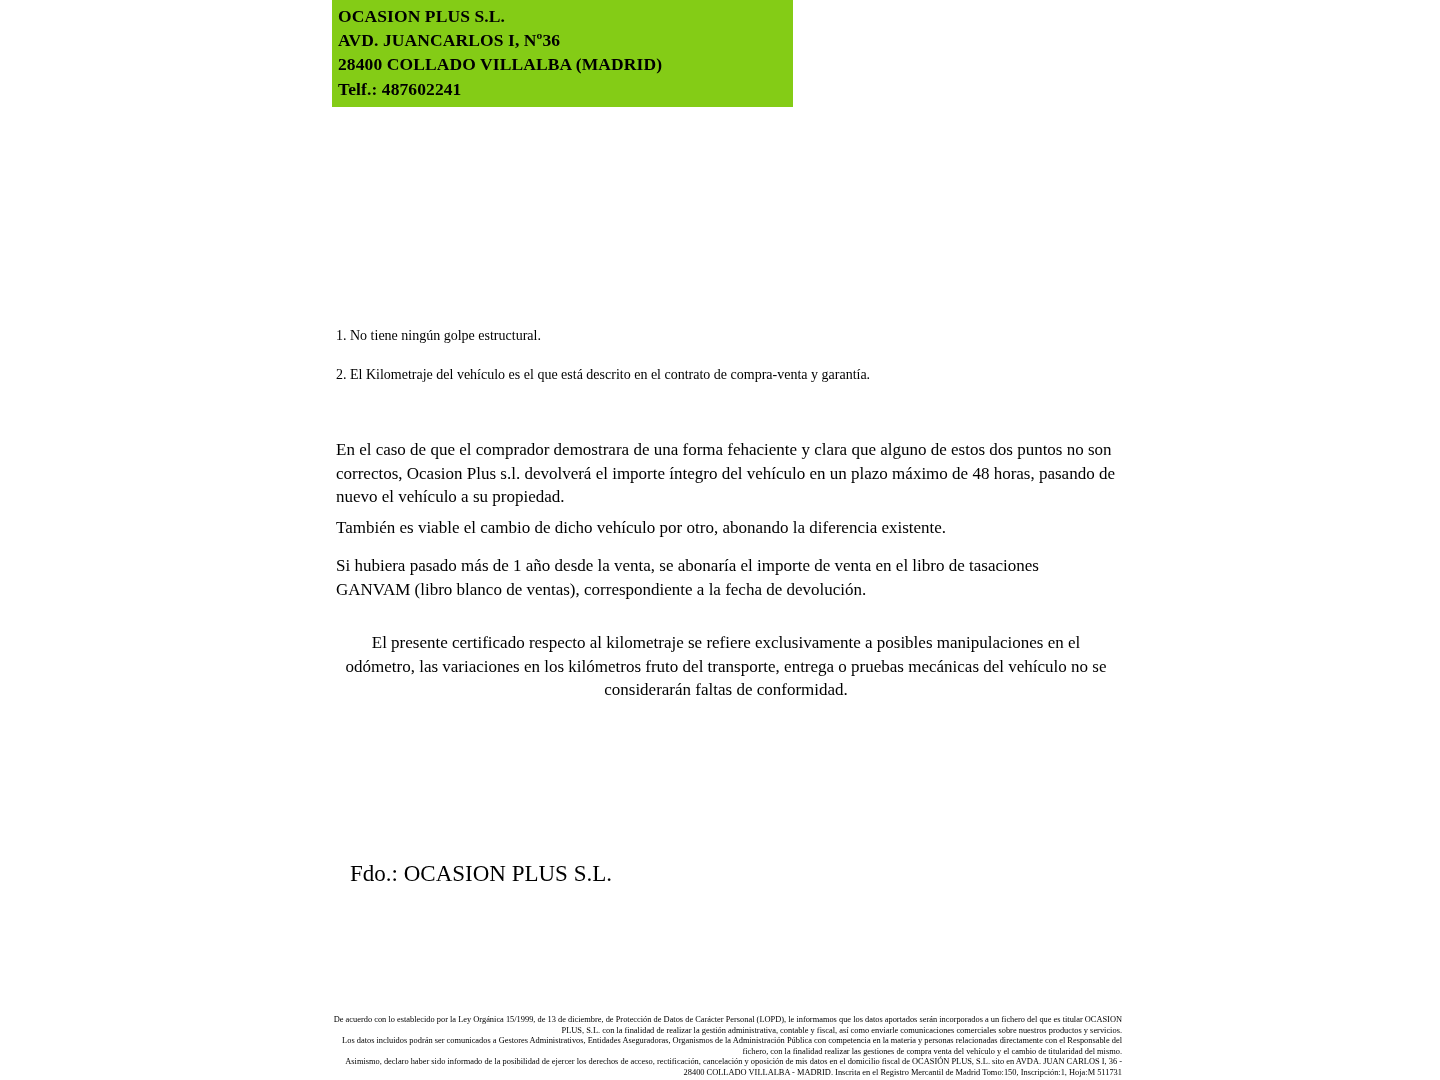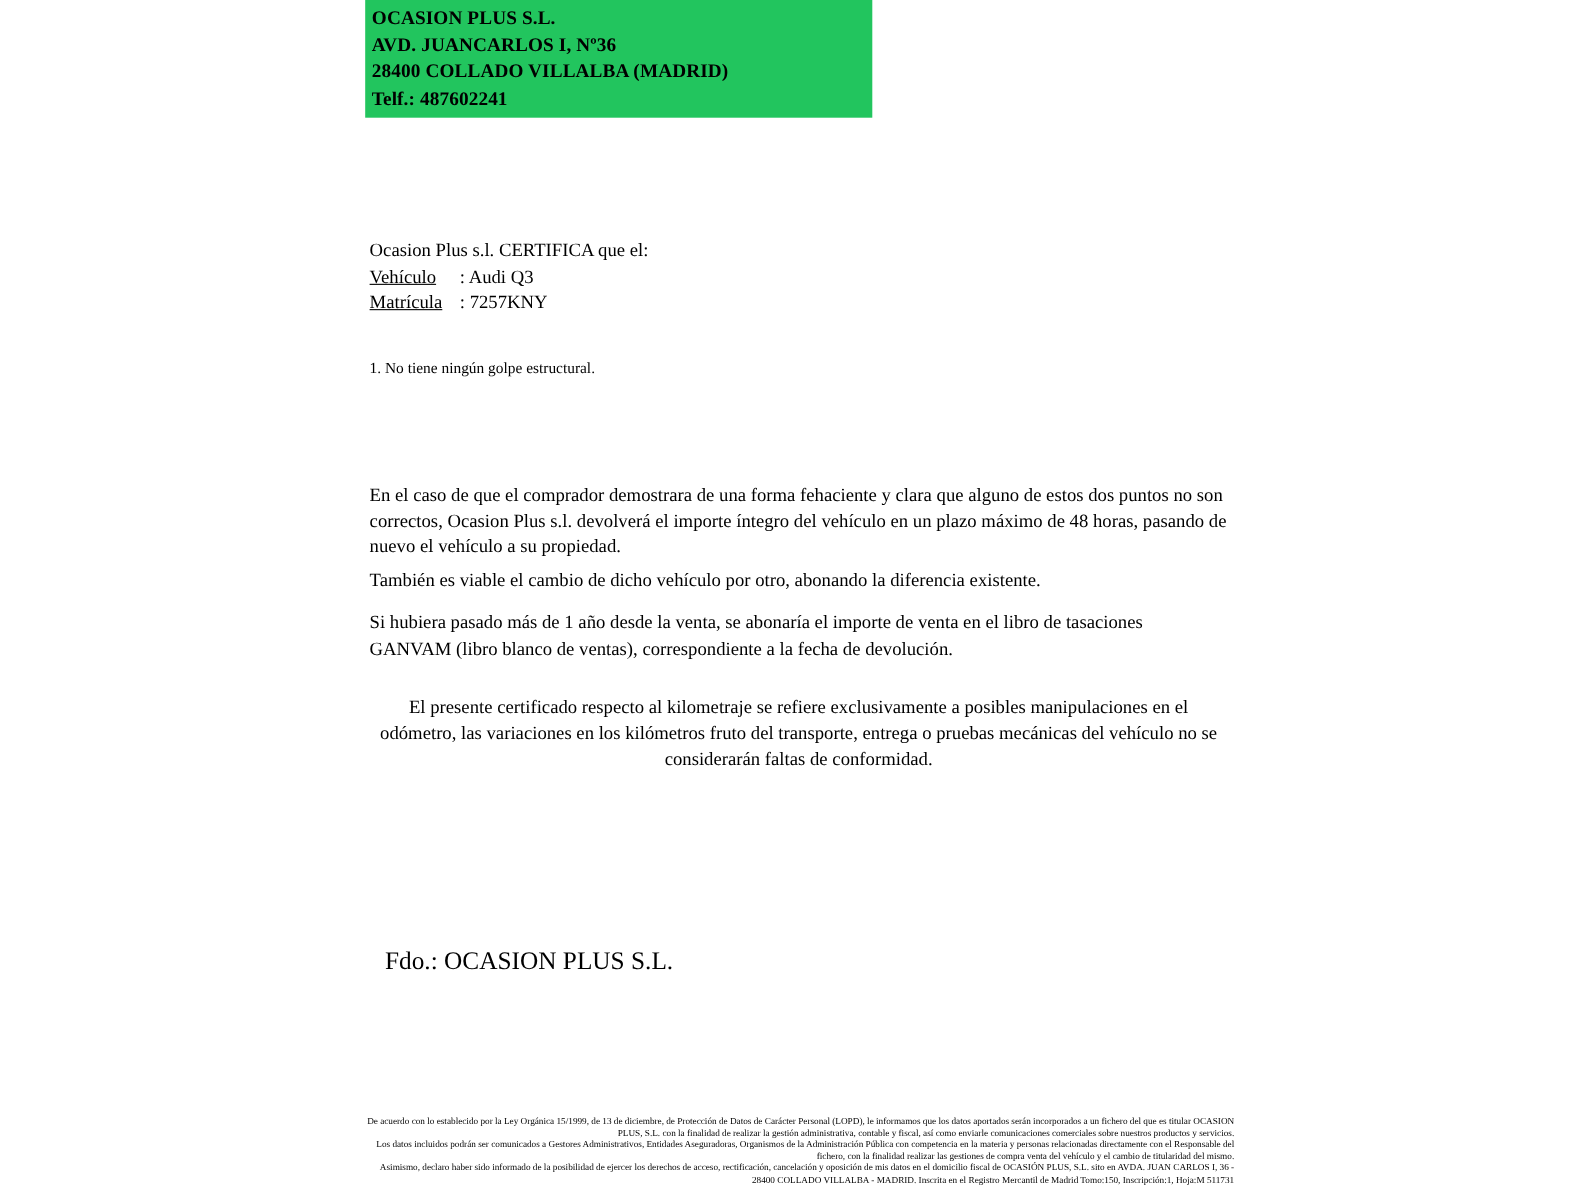--- a/index.html
+++ b/index.html
@@ -19,21 +19,21 @@
     position: relative;
     width: 1440px;
     height: 1080px;
   }
   
   .company-box {
     position: absolute;
     left: 332px;
     top: 0px;
     width: 461px;
-    background: #22c55e;
+    background: #84cc16;
     padding: 4px 0 6px 6px;
     box-sizing: border-box;
   }
   .company-box .line {
     font-weight: bold;
     font-size: 17.5px;
     line-height: 24.2px;
     letter-spacing: 0.1px;
     white-space: nowrap;
   }
@@ -113,31 +113,23 @@
 <div class="page">
 
   <div class="company-box">
     <div class="line">OCASION PLUS S.L.</div>
     <div class="line">AVD. JUANCARLOS I, Nº36</div>
     <div class="line">28400 COLLADO VILLALBA (MADRID)</div>
     <div class="line">Telf.: 487602241</div>
   </div>
 
 
-  <div class="certifies">
-    <div class="row">Ocasion Plus s.l. CERTIFICA que el:</div>
-    <div class="row">
-      <span class="label">Vehículo</span><span>: Audi Q3</span>
-    </div>
-    <div class="row">
-      <span class="label">Matrícula</span><span>: 7257KNY</span>
-    </div>
-  </div>
 
   <div class="point point-1">1. No tiene ningún golpe estructural.</div>
+  <div class="point point-2">2. El Kilometraje del vehículo es el que está descrito en el contrato de compra-venta y garantía.</div>
 
   <div class="para para-1">En el caso de que el comprador demostrara de una forma fehaciente y clara que alguno de estos dos puntos no son correctos, Ocasion Plus s.l. devolverá el importe íntegro del vehículo en un plazo máximo de 48 horas, pasando de nuevo el vehículo a su propiedad.</div>
   <div class="para para-2">También es viable el cambio de dicho vehículo por otro, abonando la diferencia existente.</div>
   <div class="para para-3">Si hubiera pasado más de 1 año desde la venta, se abonaría el importe de venta en el libro de tasaciones GANVAM (libro blanco de ventas), correspondiente a la fecha de devolución.</div>
   <div class="para para-4">El presente certificado respecto al kilometraje se refiere exclusivamente a posibles manipulaciones en el odómetro, las variaciones en los kilómetros fruto del transporte, entrega o pruebas mecánicas del vehículo no se considerarán faltas de conformidad.</div>
 
   <div class="signature">Fdo.: OCASION PLUS S.L.</div>
 
   <div class="legal">
     <p>De acuerdo con lo establecido por la Ley Orgánica 15/1999, de 13 de diciembre, de Protección de Datos de Carácter Personal (LOPD), le informamos que los datos aportados serán incorporados a un fichero del que es titular OCASION PLUS, S.L. con la finalidad de realizar la gestión administrativa, contable y fiscal, así como enviarle comunicaciones comerciales sobre nuestros productos y servicios.</p>

